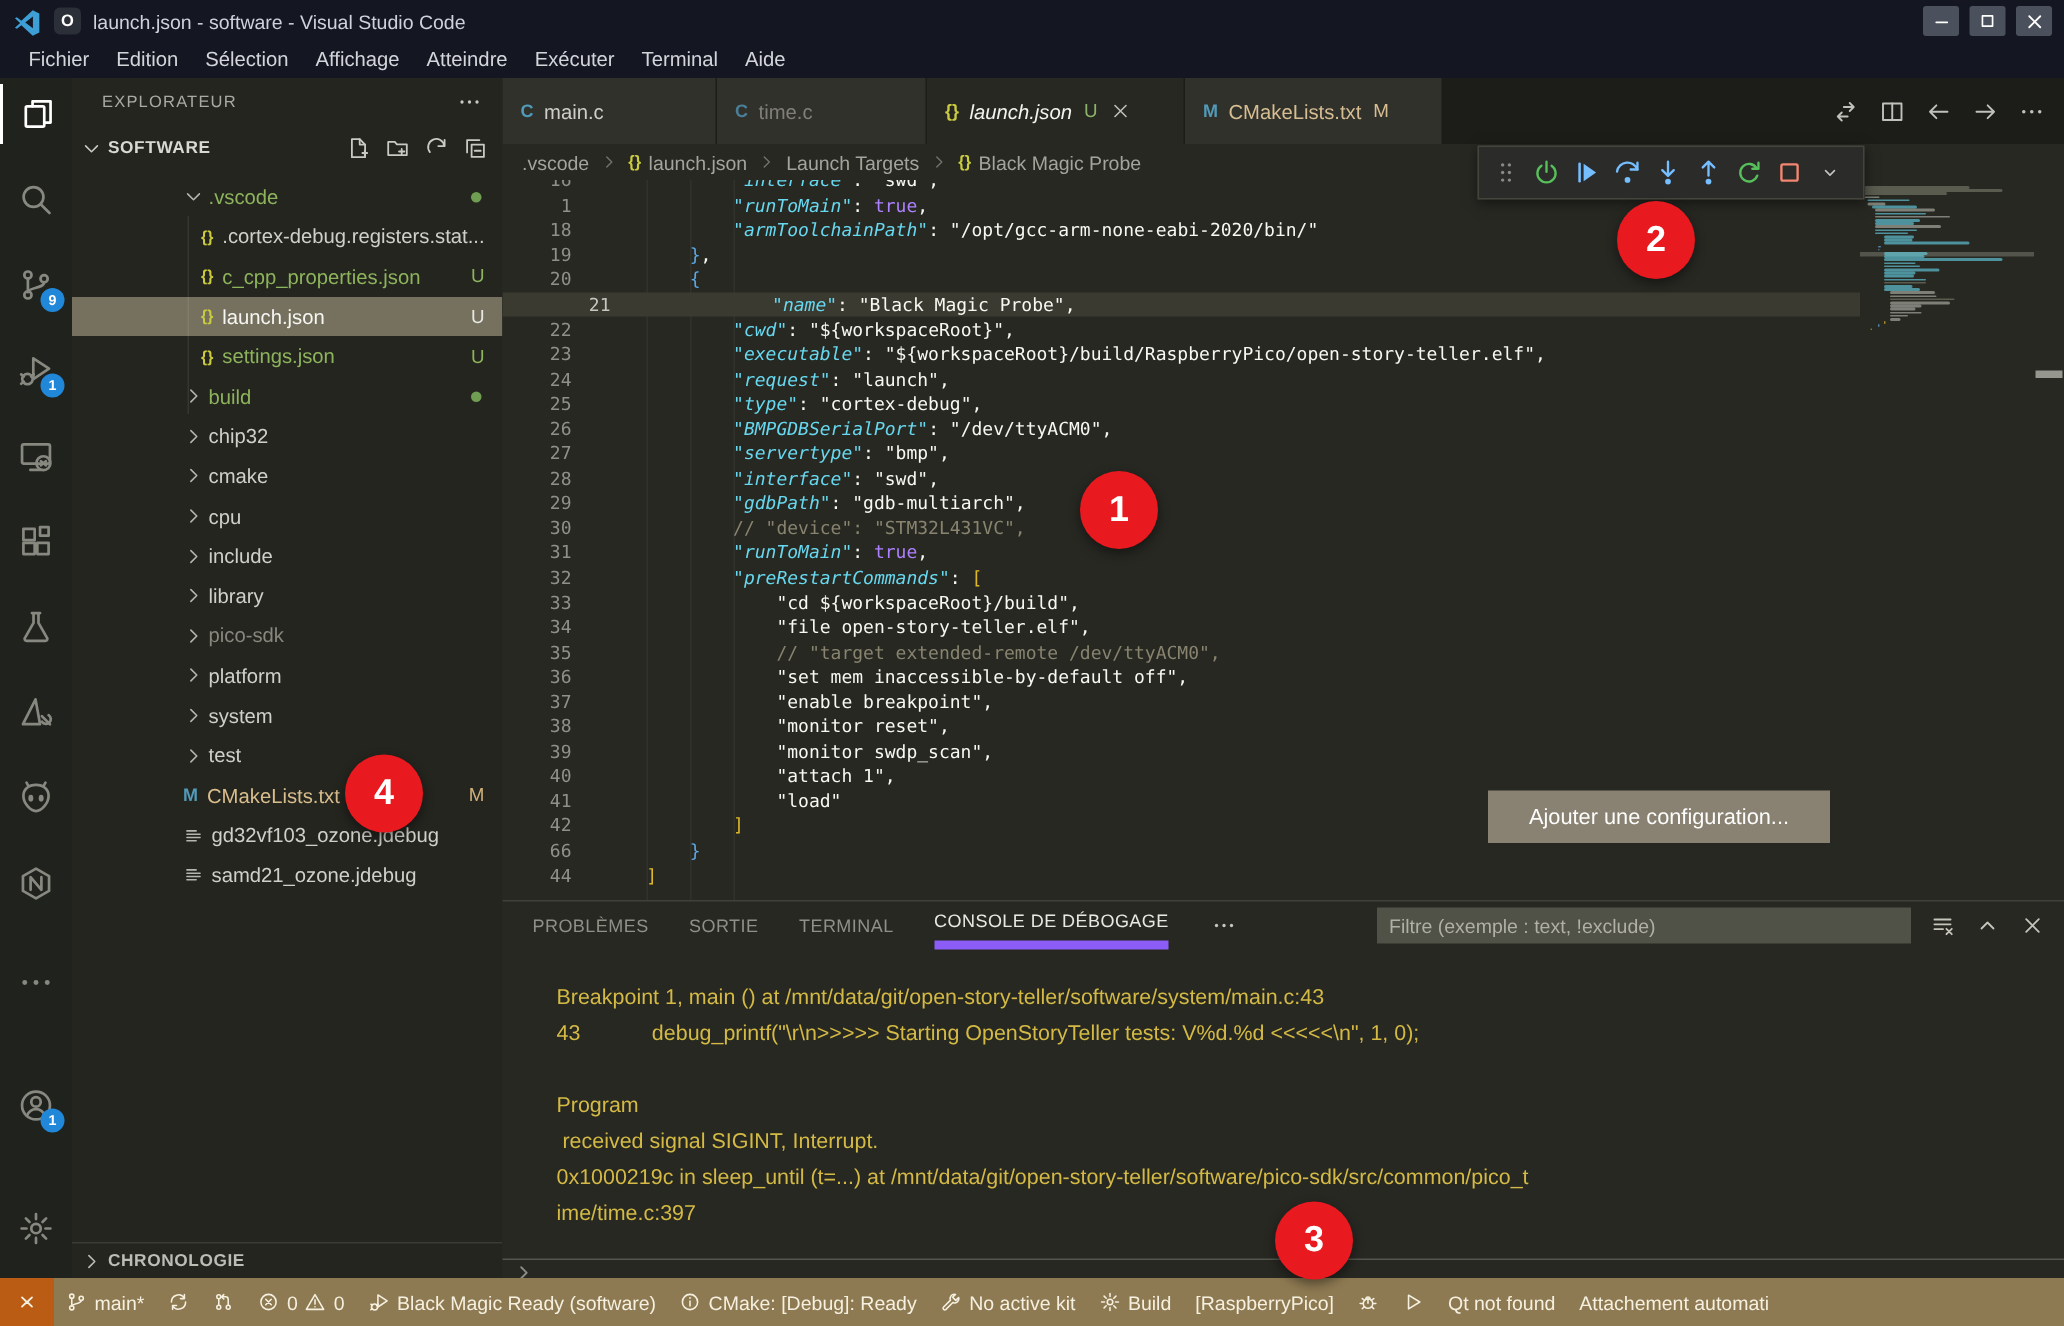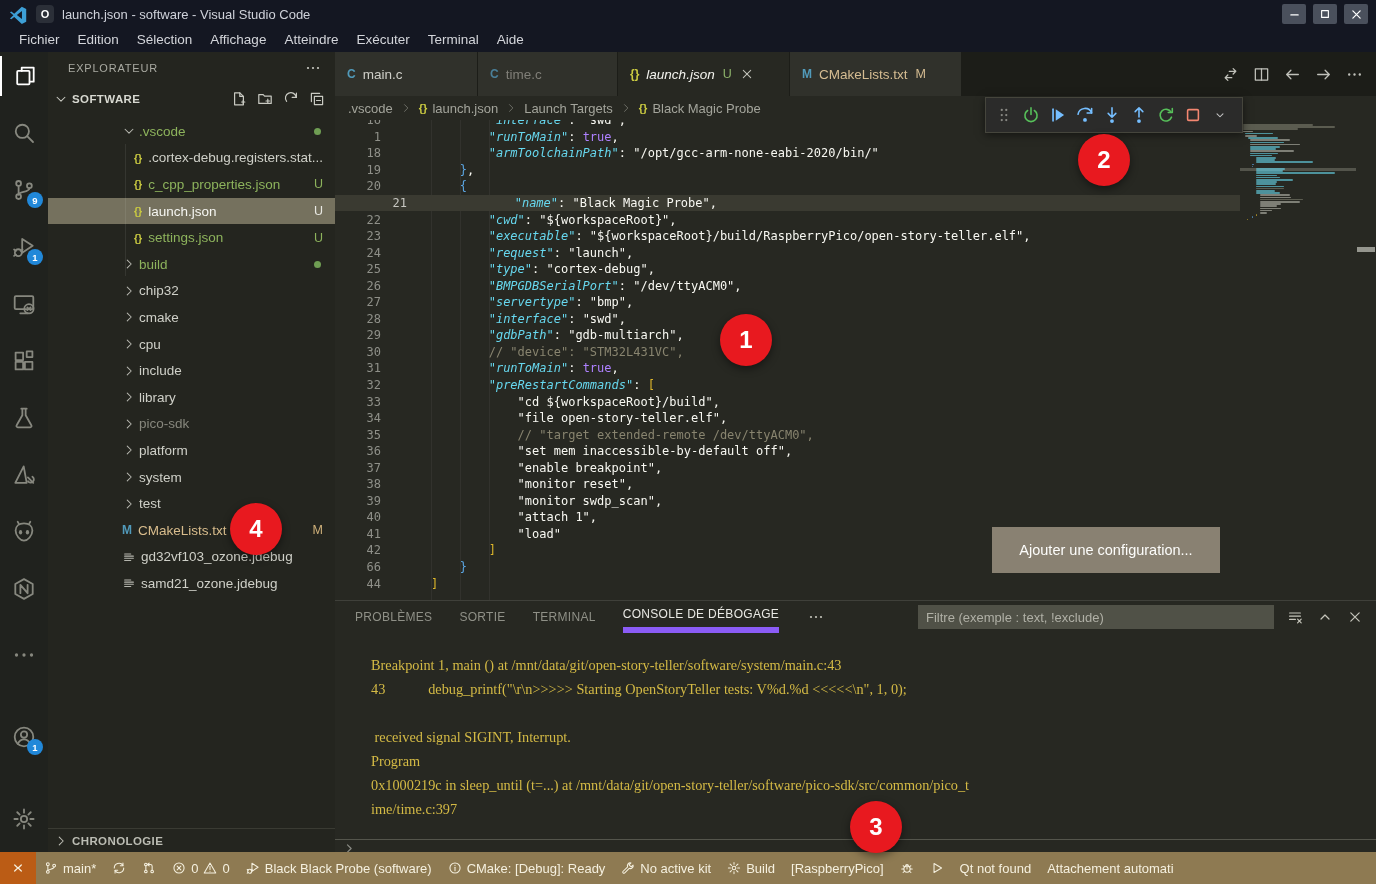--- a/index.html
+++ b/index.html
@@ -57,34 +57,34 @@
   #mm-cur{position:absolute;left:0;width:116px;height:2.6px;background:#53544b;}
   #scroll-marker{left:1357px;top:247px;width:18px;height:5px;background:#a9a9a1;opacity:.85;}
   
   #debug-toolbar{left:985px;top:97px;width:258px;height:36px;background:#2b2b2a;border:1px solid #45453c;box-sizing:border-box;
     display:flex;align-items:center;z-index:20;box-shadow:0 2px 8px rgba(0,0,0,.5);padding:0 4px;}
   .dt-btn{width:27px;height:28px;display:flex;align-items:center;justify-content:center;}
   
   #editor-actions{left:1195px;top:52px;width:181px;height:44px;display:flex;align-items:center;justify-content:flex-end;color:#c0c1ba;background:#1c1d18;}
   .ea-btn{width:31px;height:30px;display:flex;align-items:center;justify-content:center;}
   
-  #add-config{left:992px;top:527px;width:228px;height:46px;background:#898172;color:#fdfdfb;font-size:14.5px;
+  #add-config{left:992px;top:527px;width:228px;height:35px;background:#898172;color:#fdfdfb;font-size:14.5px;
     display:flex;align-items:center;justify-content:center;z-index:8;}
   
   #panel{left:335px;top:600px;width:1041px;height:252px;background:#272822;border-top:1px solid #3f403a;box-sizing:border-box;}
   #panel-tabs{position:absolute;left:20px;top:0;height:32px;display:flex;align-items:center;}
   .p-tab{margin-right:27px;font-size:12px;letter-spacing:.3px;color:#8f9087;height:31px;display:flex;align-items:center;box-sizing:border-box;}
   .p-tab.active{color:#e9e9e4;border-bottom:6px solid #8b5cf6;}
   #panel-filter{position:absolute;left:583px;top:4px;width:356px;height:24px;background:#505147;border:none;color:#c2c2b8;
     font-size:13px;padding:0 8px;box-sizing:border-box;font-family:"Liberation Sans",sans-serif;}
   #panel-filter::placeholder{color:#b0b0a6;}
   #panel-actions{position:absolute;left:945px;top:0;height:32px;display:flex;align-items:center;color:#c5c5bb;}
   .pa-btn{width:30px;height:30px;display:flex;align-items:center;justify-content:center;}
   #console{position:absolute;left:0;top:32px;width:1041px;height:186px;overflow:hidden;}
-  .con-line{padding-left:36px;height:24px;line-height:24px;white-space:pre;font-family:Liberation Serif, serif;
+  .con-line{padding-left:36px;height:24px;line-height:24px;white-space:pre;font-family:Liberation Sans, sans-serif;
     font-size:14.3px;color:#d4ba45;}
   #prompt-row{position:absolute;left:0;top:238px;width:1041px;height:14px;border-top:1px solid #54554c;color:#8a8b84;}
   
   #statusbar{left:0;top:852px;width:1376px;height:32px;background:#8e7a52;display:flex;align-items:stretch;overflow:hidden;white-space:nowrap;color:#f5f0df;}
   .sb-item{display:flex;align-items:center;gap:5px;padding:0 8px;font-size:13px;flex:none;}
   .sb-remote{background:#bb5c15;padding:0 11px;}
   
   .ann{position:absolute;width:52px;height:52px;border-radius:50%;background:#e8191f;z-index:50;display:flex;align-items:center;justify-content:center;
     color:#fff;font-weight:bold;font-size:24px;box-shadow:0 3px 8px rgba(0,0,0,.45);font-family:"Liberation Sans",sans-serif;}
 </style>
@@ -799,22 +799,22 @@
           <svg class="ic" viewBox="0 0 16 16" style="width:16px;height:16px;">
             <path d="M3.8 3.8l8.4 8.4M12.2 3.8l-8.4 8.4"></path>
           </svg>
         </div>
       </div>
     <div id="console">
         <div style="height:20px"></div>
         <div class="con-line">Breakpoint 1, main () at /mnt/data/git/open-story-teller/software/system/main.c:43</div>
         <div class="con-line">43            debug_printf("\r\n&gt;&gt;&gt;&gt;&gt; Starting OpenStoryTeller tests: V%d.%d &lt;&lt;&lt;&lt;&lt;\n", 1, 0);</div>
         <div class="con-line"></div>
+        <div class="con-line">Program</div>
         <div class="con-line"> received signal SIGINT, Interrupt.</div>
-        <div class="con-line">Program</div>
         <div class="con-line">0x1000219c in sleep_until (t=...) at /mnt/data/git/open-story-teller/software/pico-sdk/src/common/pico_t</div>
         <div class="con-line">ime/time.c:397</div>
       </div>
     <div id="prompt-row">
       <svg class="ic" viewBox="0 0 16 16" style="width:13px;height:13px;margin:2px 0 0 8px;">
           <path d="M5.5 3.5L10 8l-4.5 4.5" stroke-width="1.5"></path>
         </svg>
     </div>
   </div>
 
@@ -860,21 +860,21 @@
           <circle cx="8" cy="11.7" r="0.6" fill="currentColor" stroke="none"></circle>
         </svg>
         <span>0</span>
       </div>
       <div class="sb-item">
         <svg class="ic" viewBox="0 0 16 16" style="width:14px;height:14px;">
           <path d="M6.8 2.6l7 4.6-7 4.6z"></path>
           <circle cx="4.2" cy="11.8" r="2.3"></circle>
           <path d="M2.6 10.6l-1.2-.9M2.6 13l-1.2.9M5.8 10.6l1.2-.9"></path>
         </svg>
-        <span class="sbl">Black Black Probe (software)</span>
+        <span class="sbl">Black Magic Ready (software)</span>
       </div>
       <div class="sb-item">
         <svg class="ic" viewBox="0 0 16 16" style="width:14px;height:14px;">
           <circle cx="8" cy="8" r="5.8"></circle>
           <path d="M8 7.2v3.8"></path>
           <circle cx="8" cy="4.9" r="0.7" fill="currentColor" stroke="none"></circle>
         </svg>
         <span class="sbl">CMake: [Debug]: Ready</span>
       </div>
       <div class="sb-item">

